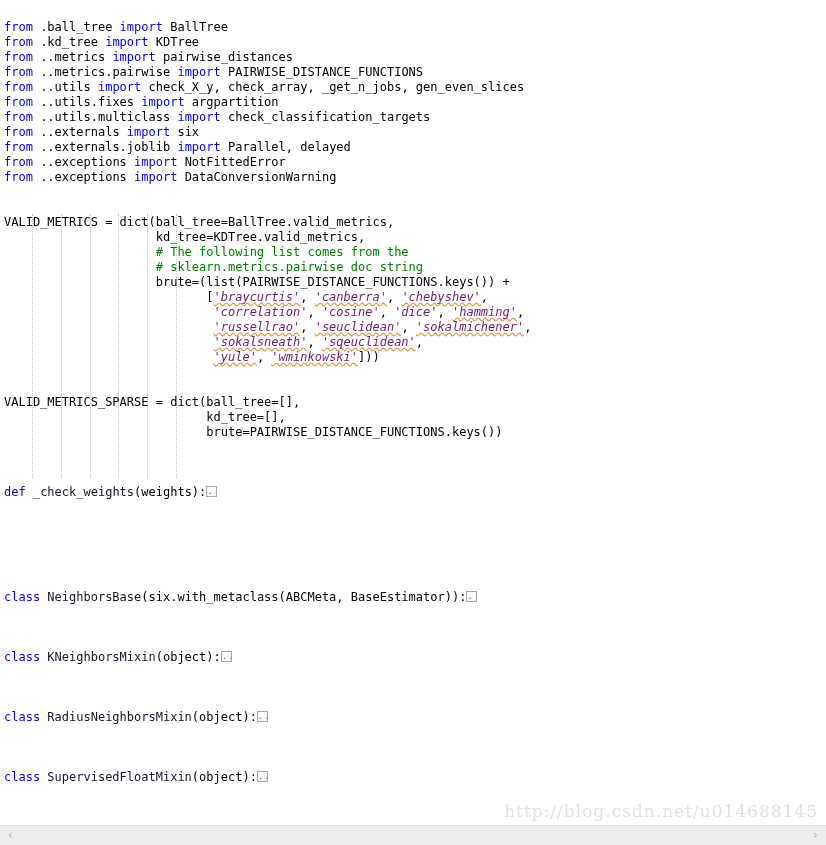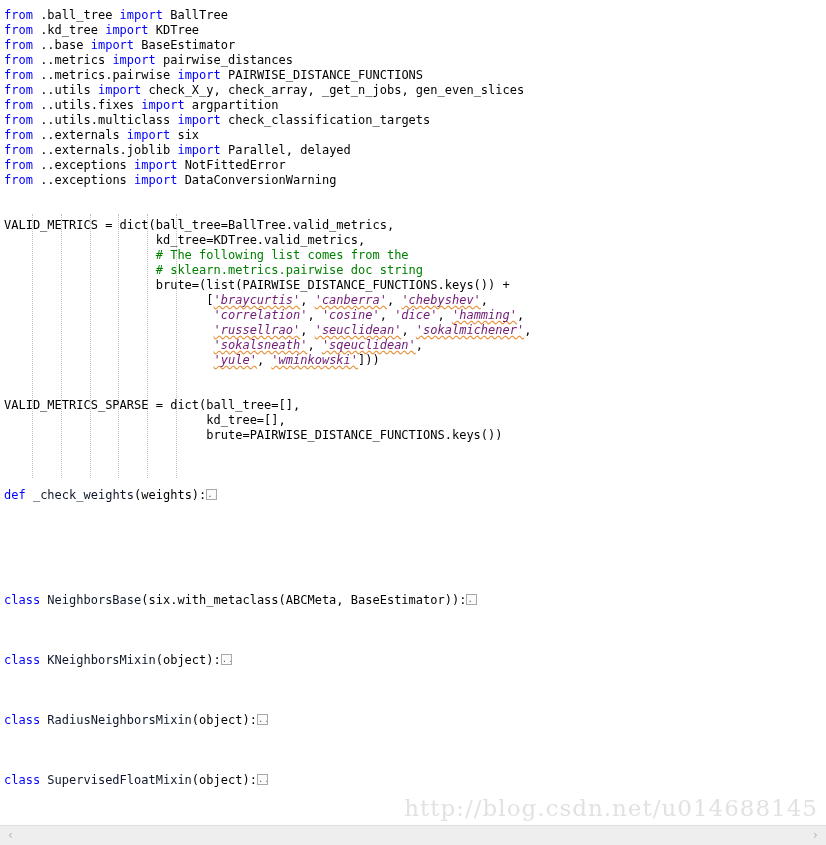--- a/index.html
+++ b/index.html
@@ -39,21 +39,21 @@
     width: 1px;
     border-left: 1px dotted #c0c0c0;
   }
 
   
   #code {
     position: absolute;
     left: 0; top: 0;
     width: 826px;
     z-index: 2;
-    padding: 8px 0 0 0;
+    padding: 20px 0 0 0;
   }
   .line {
     height: 15px;
     line-height: 15px;
     font-size: 12px;
     white-space: pre;
     padding-left: 4px;
     color: #000000;
     position: relative;
   }
@@ -85,21 +85,21 @@
     box-sizing: border-box;
     overflow: hidden;
   }
 
   
   #watermark {
     position: absolute;
     right: 8px;
     bottom: 24px;
     font-family: "DejaVu Serif", "Liberation Serif", serif;
-    font-size: 23px;
+    font-size: 17px;
     letter-spacing: 1px;
     color: #e2e2e2;
     z-index: 3;
     white-space: nowrap;
     user-select: none;
   }
 
   
   #hscroll {
     position: absolute;
@@ -139,21 +139,20 @@
       <div class="guide" style="left: 32px; top: 214px; height: 264px;"></div>
       <div class="guide" style="left: 61px; top: 214px; height: 264px;"></div>
       <div class="guide" style="left: 90px; top: 214px; height: 264px;"></div>
       <div class="guide" style="left: 118px; top: 214px; height: 264px;"></div>
       <div class="guide" style="left: 147px; top: 214px; height: 264px;"></div>
       <div class="guide" style="left: 176px; top: 214px; height: 264px;"></div>
     </div>
   <div id="code">
       <div class="line"><span class="kw">from</span><span class="name"> .ball_tree </span><span class="kw">import</span><span class="name"> BallTree</span></div>
       <div class="line"><span class="kw">from</span><span class="name"> .kd_tree </span><span class="kw">import</span><span class="name"> KDTree</span></div>
-      <div class="line"><span class="kw">from</span><span class="name"> ..base </span><span class="kw">import</span><span class="name"> BaseEstimator</span></div>
       <div class="line"><span class="kw">from</span><span class="name"> ..metrics </span><span class="kw">import</span><span class="name"> pairwise_distances</span></div>
       <div class="line"><span class="kw">from</span><span class="name"> ..metrics.pairwise </span><span class="kw">import</span><span class="name"> PAIRWISE_DISTANCE_FUNCTIONS</span></div>
       <div class="line"><span class="kw">from</span><span class="name"> ..utils </span><span class="kw">import</span><span class="name"> check_X_y, check_array, _get_n_jobs, gen_even_slices</span></div>
       <div class="line"><span class="kw">from</span><span class="name"> ..utils.fixes </span><span class="kw">import</span><span class="name"> argpartition</span></div>
       <div class="line"><span class="kw">from</span><span class="name"> ..utils.multiclass </span><span class="kw">import</span><span class="name"> check_classification_targets</span></div>
       <div class="line"><span class="kw">from</span><span class="name"> ..externals </span><span class="kw">import</span><span class="name"> six</span></div>
       <div class="line"><span class="kw">from</span><span class="name"> ..externals.joblib </span><span class="kw">import</span><span class="name"> Parallel, delayed</span></div>
       <div class="line"><span class="kw">from</span><span class="name"> ..exceptions </span><span class="kw">import</span><span class="name"> NotFittedError</span></div>
       <div class="line"><span class="kw">from</span><span class="name"> ..exceptions </span><span class="kw">import</span><span class="name"> DataConversionWarning</span></div>
       <div class="line">&nbsp;</div>

